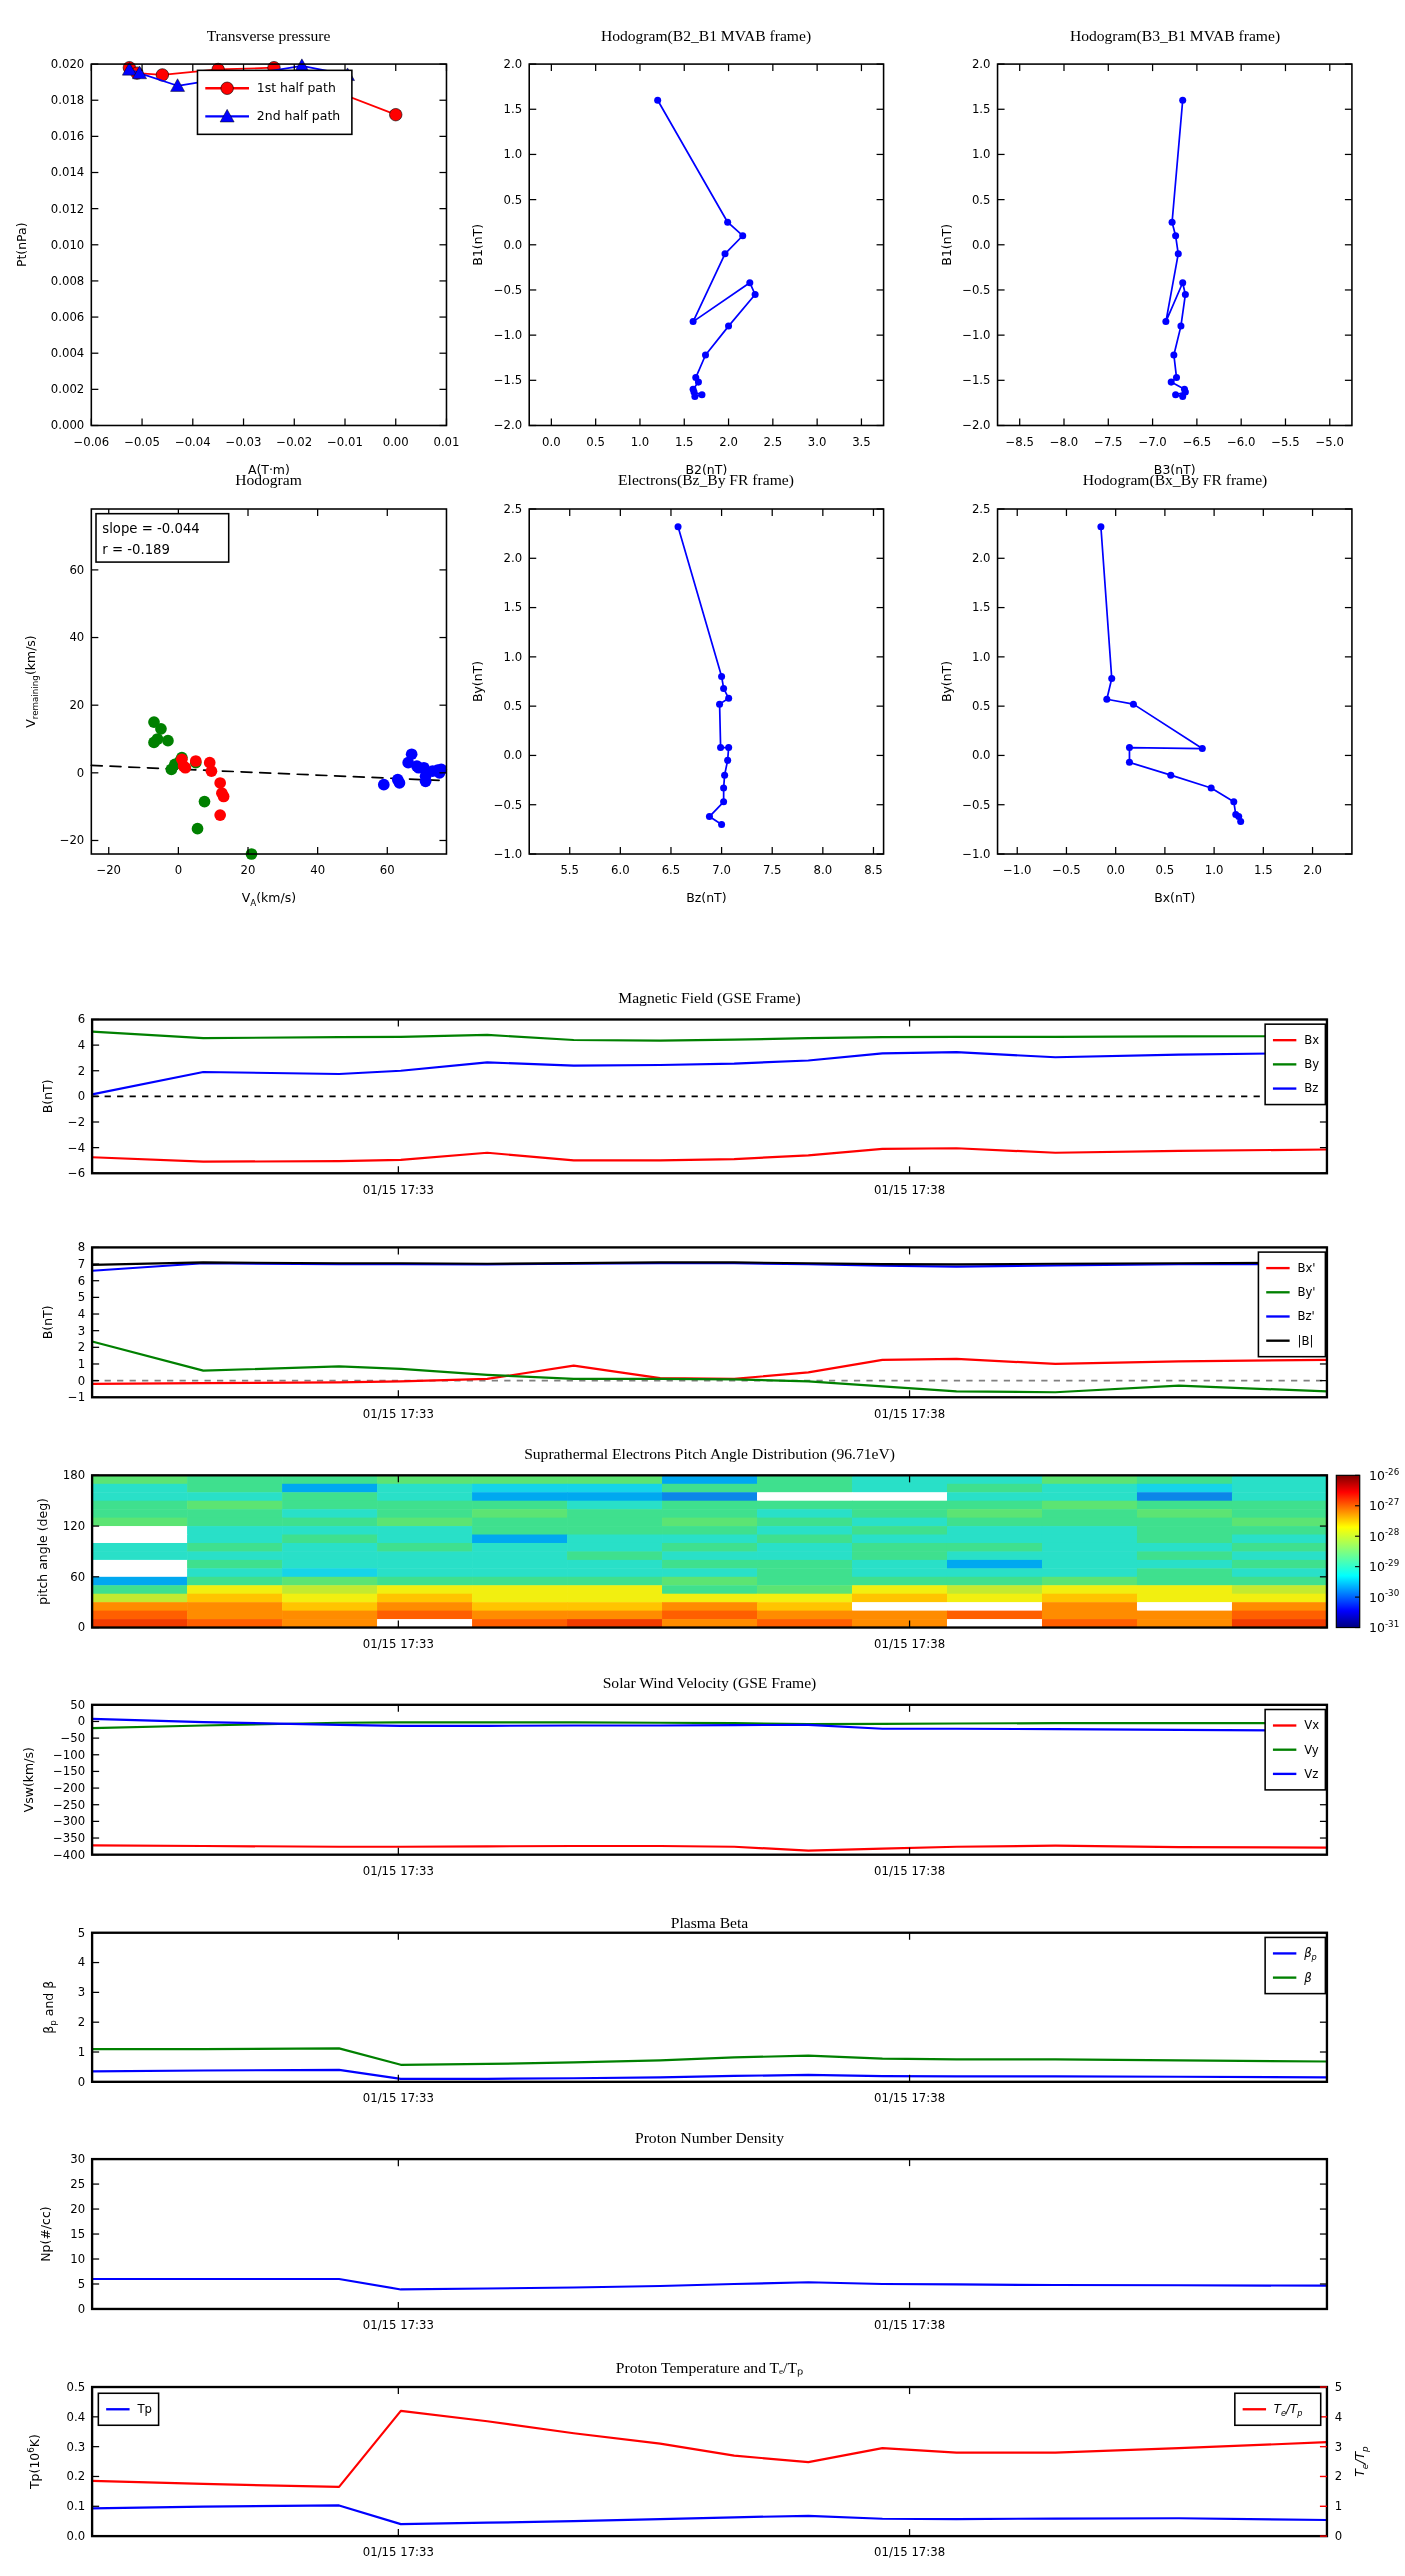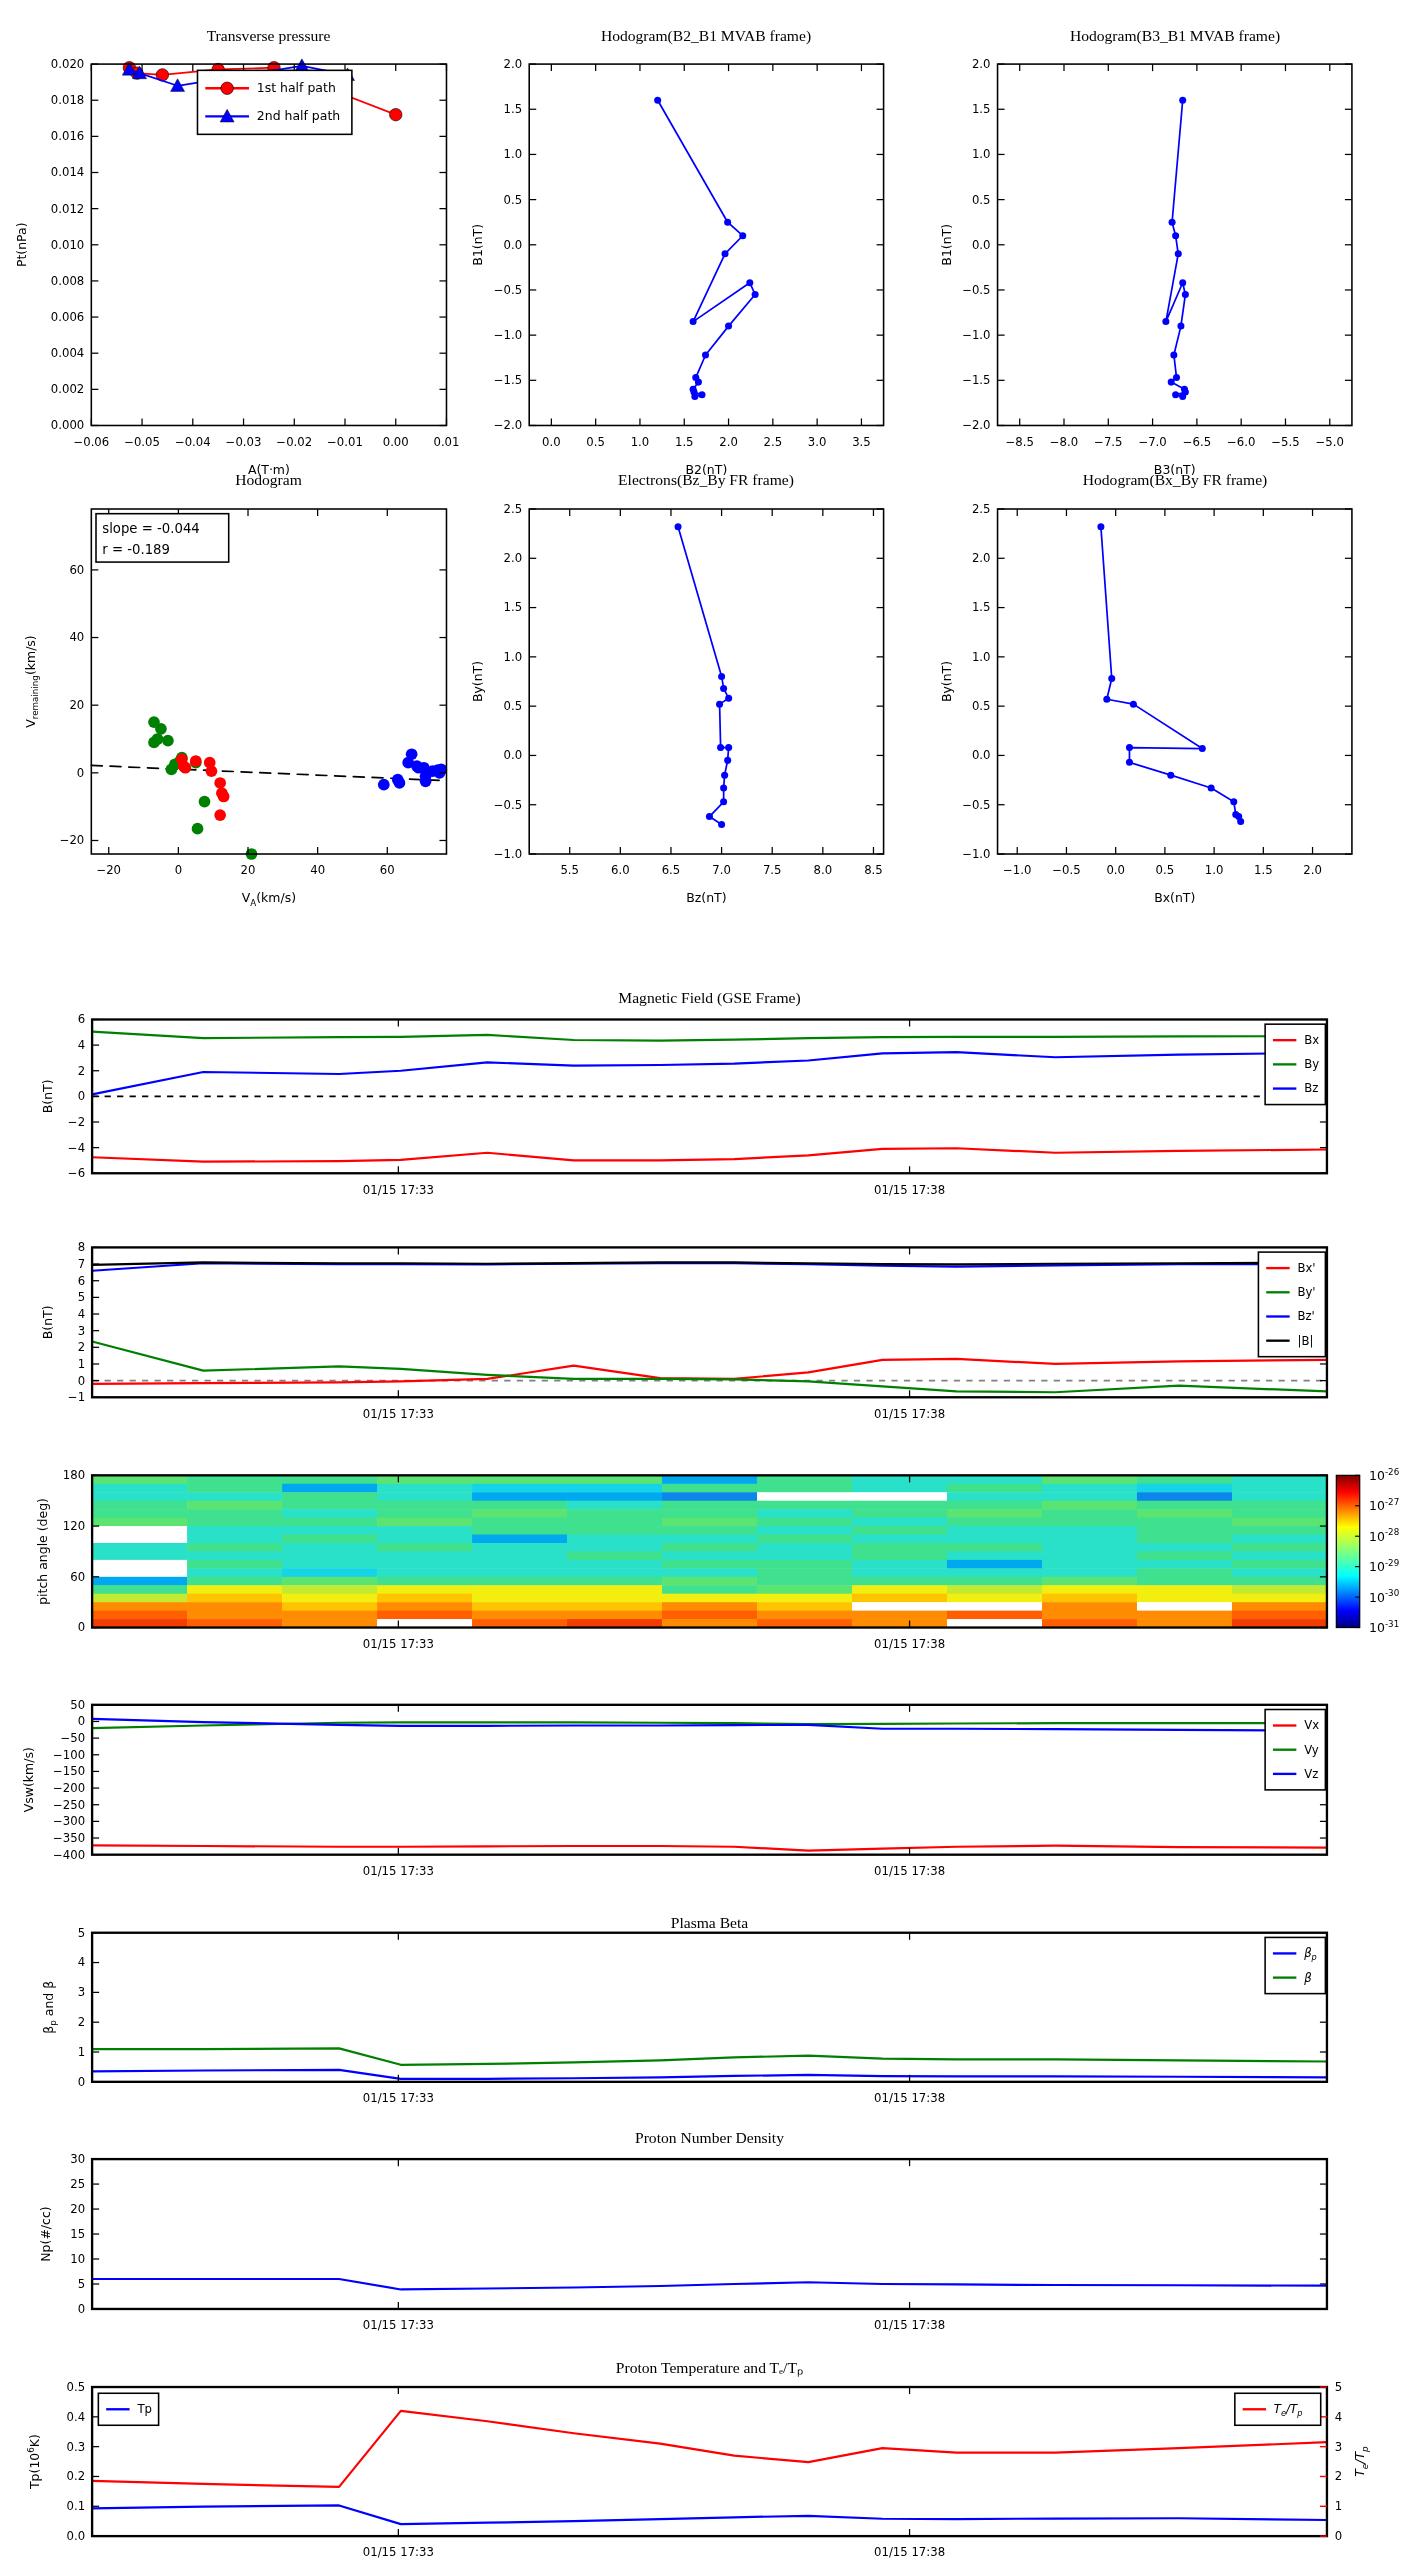--- a/index.html
+++ b/index.html
@@ -982,17 +982,19 @@
         <text x="1632" y="3091.5" font-size="15" text-anchor="start" fill="#000" font-style="italic"><tspan dy="0">T</tspan><tspan dy="4" font-size="70%">e</tspan><tspan dy="-4">/T</tspan><tspan dy="4" font-size="70%">p</tspan></text>
       </g>
     </svg>
   <div class="ptitle" style="left:91px;top:26.5px;width:355px;">Transverse pressure</div>
   <div class="ptitle" style="left:529px;top:26.5px;width:354px;">Hodogram(B2_B1 MVAB frame)</div>
   <div class="ptitle" style="left:998px;top:26.5px;width:354px;">Hodogram(B3_B1 MVAB frame)</div>
   <div class="ptitle" style="left:91px;top:471px;width:355px;">Hodogram</div>
   <div class="ptitle" style="left:529px;top:471px;width:354px;">Electrons(Bz_By FR frame)</div>
   <div class="ptitle" style="left:998px;top:471px;width:354px;">Hodogram(Bx_By FR frame)</div>
   <div class="ptitle" style="left:92px;top:989px;width:1235px;">Magnetic Field (GSE Frame)</div>
+  <div class="ptitle" style="left:92px;top:1445px;width:1235px;">Suprathermal Electrons Pitch Angle Distribution (96.71eV)</div>
+  <div class="ptitle" style="left:92px;top:1674px;width:1235px;">Solar Wind Velocity (GSE Frame)</div>
   <div class="ptitle" style="left:92px;top:1902px;width:1235px;margin-top:12px;">Plasma Beta</div>
   <div class="ptitle" style="left:92px;top:2356px;width:1235px;">Proton Temperature and Tₑ/Tₚ</div>
   <div class="ptitle" style="left:92px;top:2129px;width:1235px;">Proton Number Density</div>
 </div>
 
 
 </body></html>

